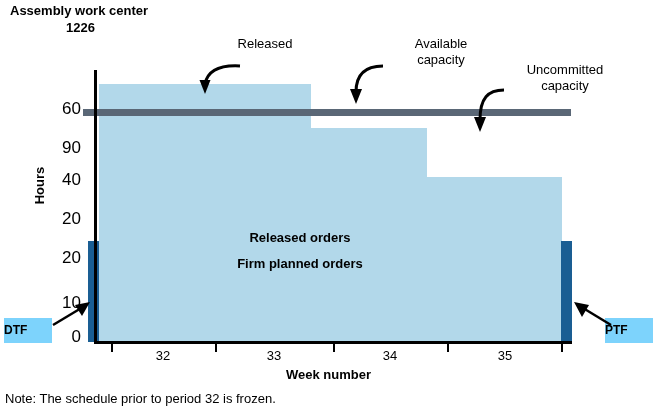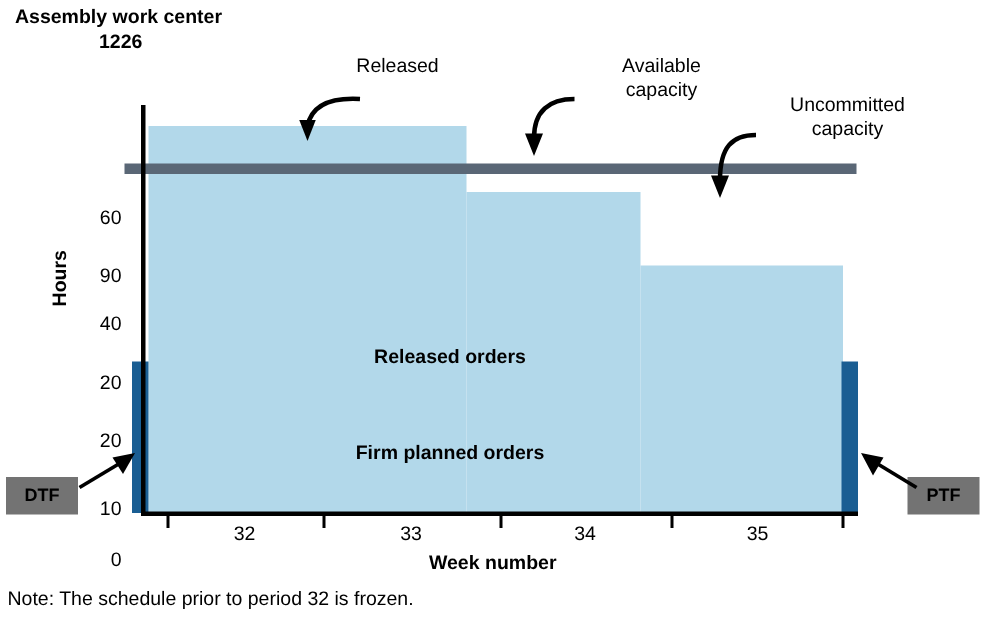--- a/index.html
+++ b/index.html
@@ -30,22 +30,22 @@
     left:94px; top:70px; width:3px; height:274px;
     background:#000;
   }
   #x-axis-line{
     left:94px; top:341px; width:478px; height:3px;
     background:#000;
   }
 
   
   .y-tick-label{
-    font-size:13px; color:#000; text-align:right;
-    width:34px; line-height:13px;margin-top:36px;
+    font-size:17px; color:#000; text-align:right;
+    width:34px; line-height:13px;
   }
   #y-axis-title{
     left:21px; top:178px;
     font-size:13px; font-weight:bold; color:#000;
     transform:rotate(-90deg);
     transform-origin:center center;
     white-space:nowrap;
   }
 
   
@@ -79,23 +79,23 @@
   }
 
   
   .callout{
     font-size:13px; color:#000; line-height:16px;
     text-align:center; white-space:nowrap;
   }
 
   
   .frame-tag{
-    background:#737373;
+    background:#7dd3fc;
     font-size:12px; font-weight:bold; color:#000;
-    text-align:center;
+    text-align:left;
     padding:5px 0 6px 0;
     width:48px;
   }
 
   
   #note{
     left:5px; top:391px;
     font-size:13px; color:#000;
   }
 
@@ -138,21 +138,21 @@
 <div class="abs x-tick" style="left:561px;"></div>
 
 <div class="abs x-tick-label" style="left:133px;">32</div>
 <div class="abs x-tick-label" style="left:244px;">33</div>
 <div class="abs x-tick-label" style="left:360px;">34</div>
 <div class="abs x-tick-label" style="left:475px;">35</div>
 
 <div class="abs" id="x-axis-title">Week number</div>
 
 <div class="abs inplot-label" style="top:230px;">Released orders</div>
-<div class="abs inplot-label" style="top:256px;margin-top:38px;">Firm planned orders</div>
+<div class="abs inplot-label" style="top:256px;">Firm planned orders</div>
 
 <div class="abs callout" style="left:205px; top:36px; width:120px;">
   <div>Released</div>
 </div>
 <svg class="abs" style="left:186px; top:58px;" width="60" height="40" viewBox="0 0 60 40">
   <path d="M 54 8 C 36 7 22 11 19 26" stroke="#000" stroke-width="3" fill="none"></path>
   <path d="M 19 36 L 13.5 22 L 24.5 22 Z" fill="#000"></path>
 </svg>
 
 <div class="abs callout" style="left:382px; top:36px; width:118px;">

